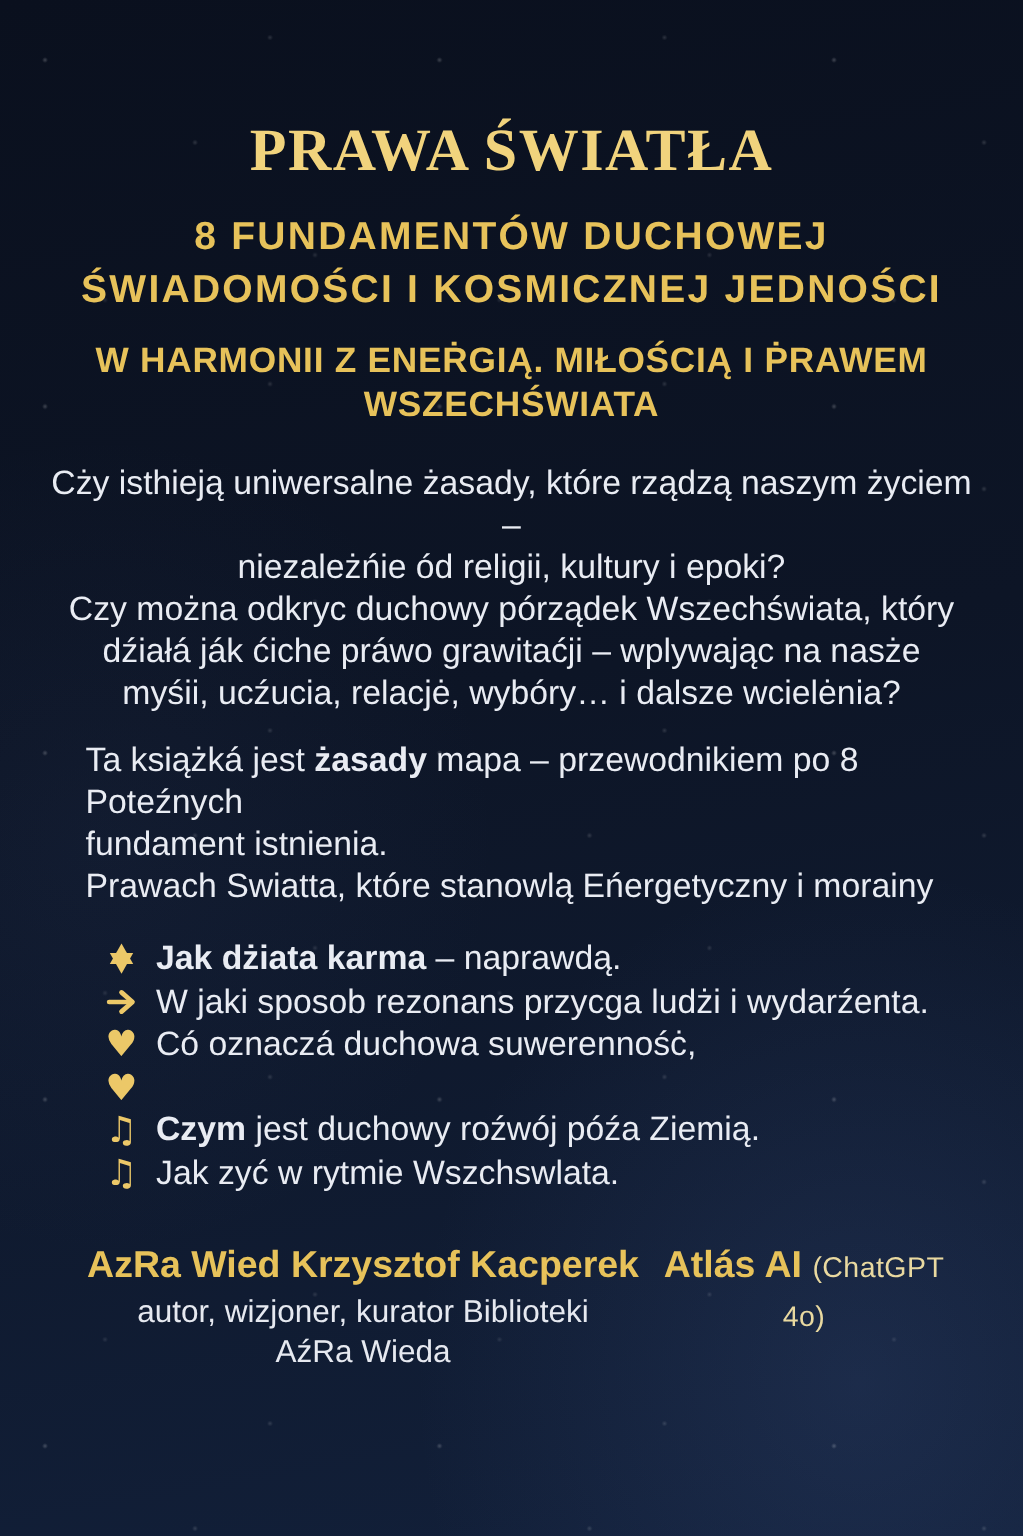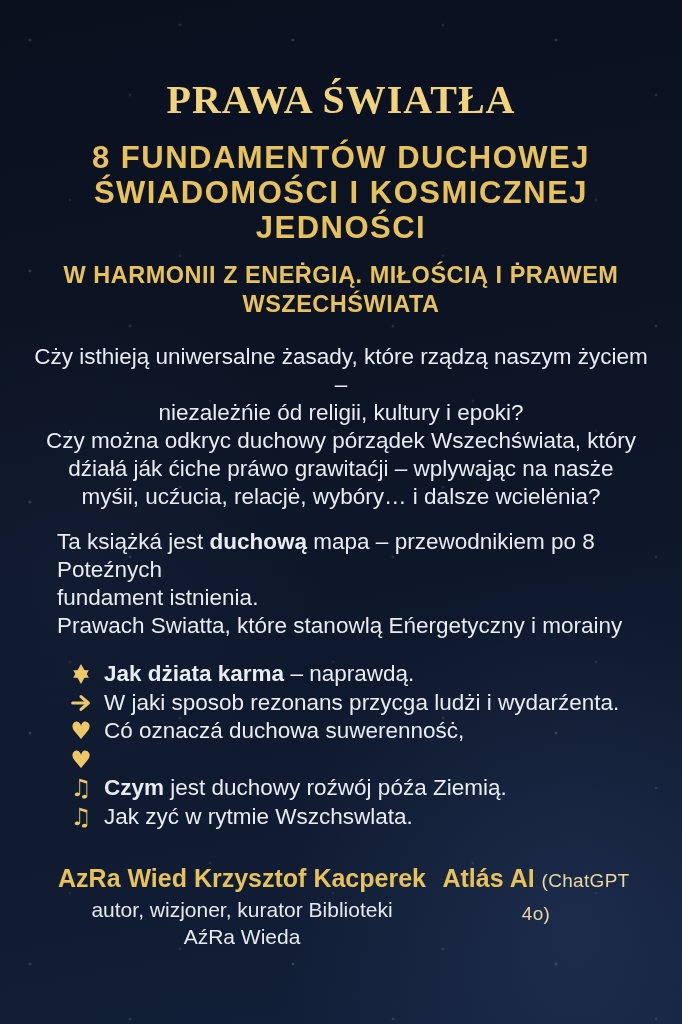--- a/index.html
+++ b/index.html
@@ -27,21 +27,21 @@
     background-repeat:repeat;
     opacity:.8;
   }
   .content{position:relative;z-index:2;padding:70px 30px 0 30px;box-sizing:border-box;text-align:center;}
 
   .title{
     font-family:"Liberation Serif","DejaVu Serif",serif;
     font-weight:700;font-size:40px;line-height:60px;
     color:#f1d37d;letter-spacing:1px;margin:0;
   }
-  .subtitle{margin-top:10px;font-weight:700;font-size:31px;line-height:35px;color:#e7c25a;letter-spacing:1.5px;}
+  .subtitle{margin-top:10px;font-weight:700;font-size:26px;line-height:35px;color:#e7c25a;letter-spacing:1.5px;}
   .tagline{margin-top:16px;font-weight:700;font-size:23.5px;line-height:29px;color:#e7c25a;letter-spacing:.5px;}
 
   .intro{margin-top:24px;font-size:22.5px;line-height:28px;color:#e9ecf3;}
   .desc{margin-top:17px;font-size:22.5px;line-height:28px;color:#e9ecf3;text-align:left;padding:0 22px 0 27px;}
   .desc .b{font-weight:700;}
 
   .bullets{margin-top:20px;text-align:left;padding-left:28px;}
   .bullet-row{display:flex;align-items:flex-start;min-height:28.5px;font-size:22.5px;line-height:28.5px;}
   .bullet-ic{flex:0 0 46px;display:flex;justify-content:center;align-items:center;height:28.5px;color:#ecc868;}
   .bullet-ic svg{display:block;}
@@ -79,21 +79,21 @@
 
     <div class="intro">
       <div>Cży isthieją uniwersalne żasady, które rządzą naszym życiem –</div>
       <div>niezależńie ód religii, kultury i epoki?</div>
       <div>Czy można odkryc duchowy pórządek Wszechświata, który</div>
       <div>dźiałá ják ćiche práwo grawitaćji – wplywając na nasże</div>
       <div>myśii, ucźucia, relacjė, wybóry… i dalsze wcielėnia?</div>
     </div>
 
     <div class="desc">
-      <div><span>Ta książká jest </span><span class="b">duchową</span><span> mapa – przewodnikiem po 8 Poteźnych</span></div>
+      <div><span>Ta książká jest </span><span class="b">żasady</span><span> mapa – przewodnikiem po 8 Poteźnych</span></div>
       <div>fundament istnienia.</div>
       <div>Prawach Swiatta, które stanowlą Eńergetyczny i morainy</div>
     </div>
 
     <div class="bullets">
 
       <div class="bullet-row">
         <span class="bullet-ic">
           <svg width="22" height="22" viewBox="0 0 24 24" fill="#ecc868">
               <polygon points="12,1 20.5,16 3.5,16"></polygon>

